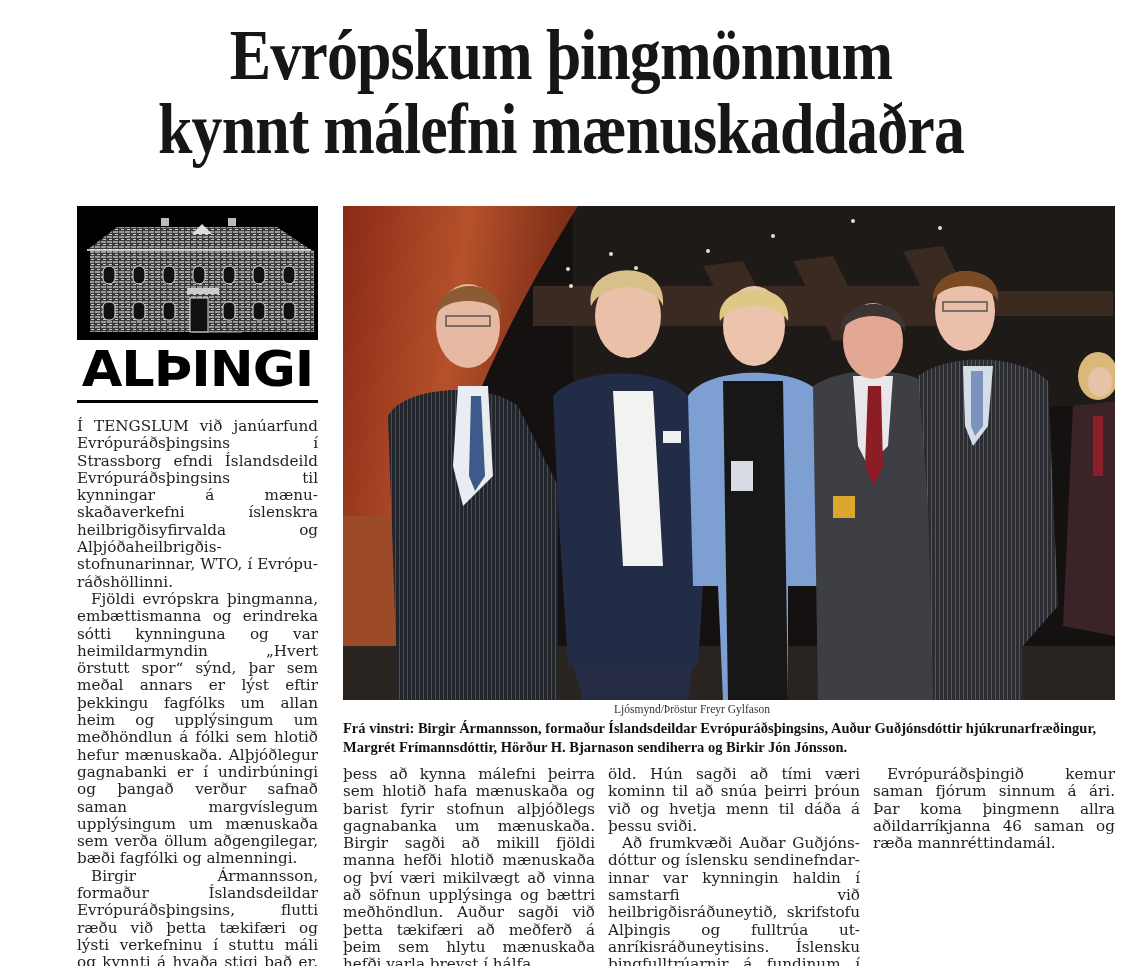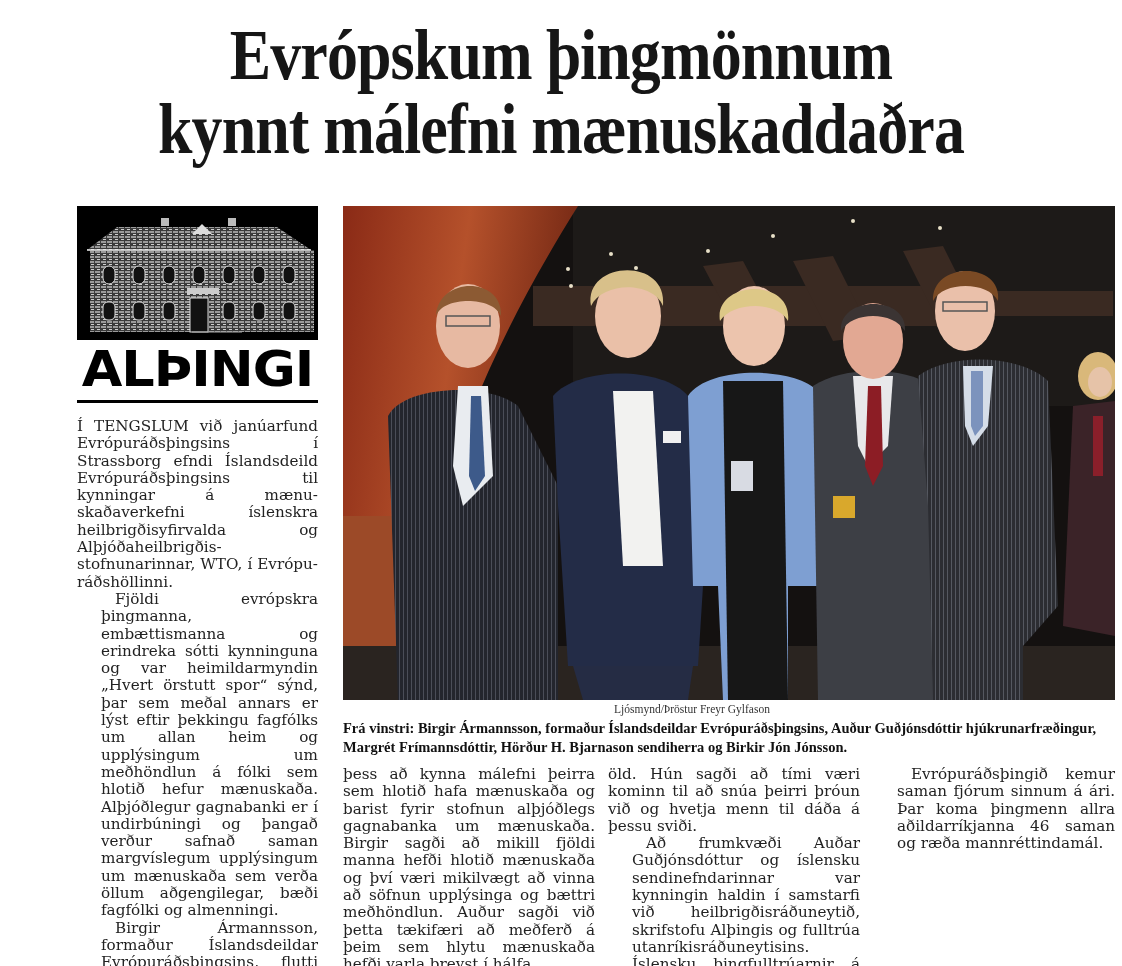--- a/index.html
+++ b/index.html
@@ -30,21 +30,21 @@
     transform: scaleX(1.05);
   }
   .logo-rule { position: absolute; left: 77px; top: 400px; width: 241px; height: 3px; background: #000; }
 
   
   .col {
     position: absolute; font-size: 15.2px; line-height: 17.3px;
     text-align: justify; hyphens: manual; color: #222;
   }
   .col p { text-indent: 0; }
-  .col p.ind { text-indent: 14px; margin-left: 24px; }
+  .col p.ind { text-indent: 14px; }
   .col-1 { left: 77px; top: 418px; width: 241px; }
   .col-2 { left: 343px; top: 766px; width: 252px; }
   .col-3 { left: 608px; top: 766px; width: 252px; }
   .col-4 { left: 873px; top: 766px; width: 242px; }
 
   
   .photo {
     position: absolute; left: 343px; top: 206px; width: 772px; height: 494px;
     overflow: hidden; background: #1a1513;
   }

